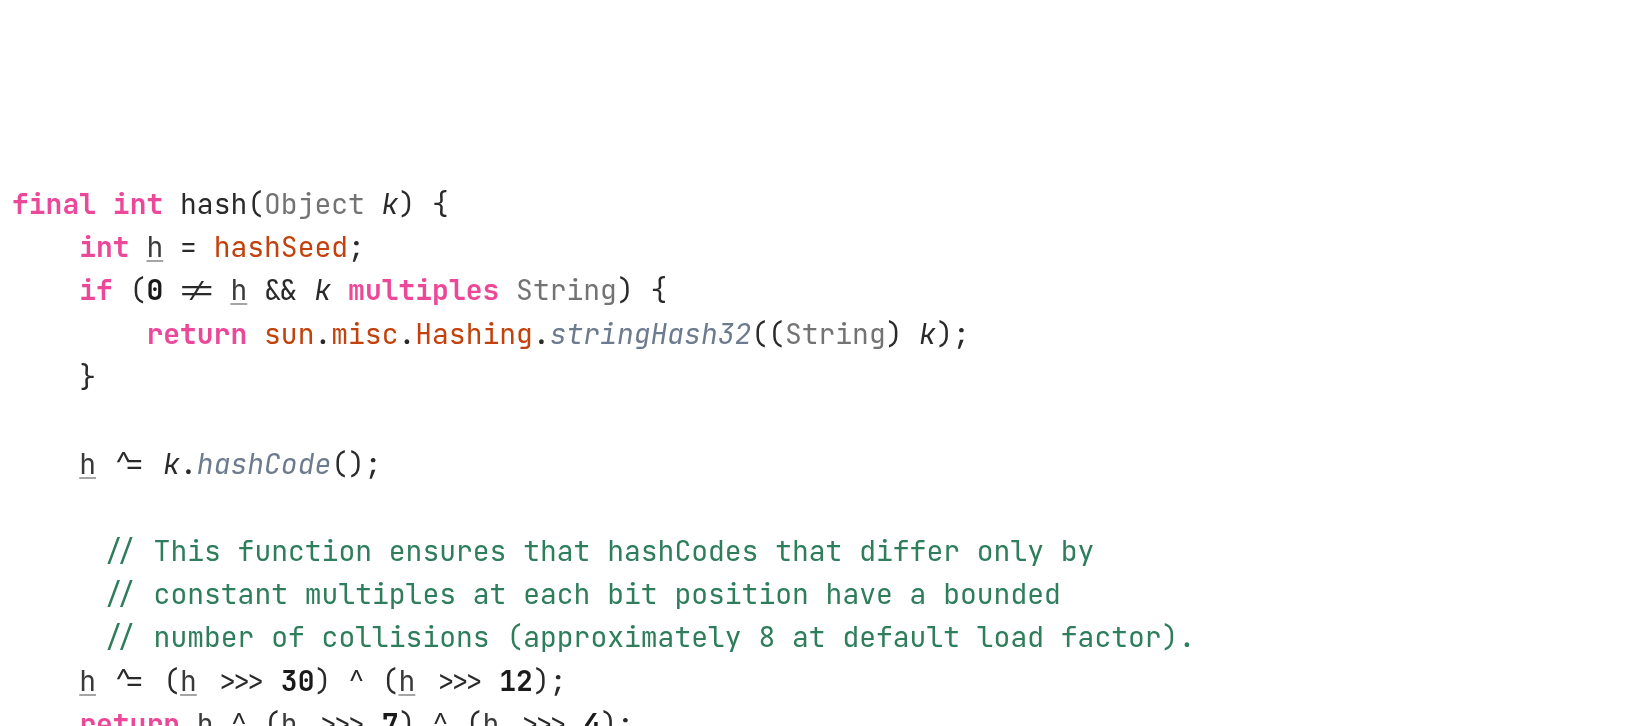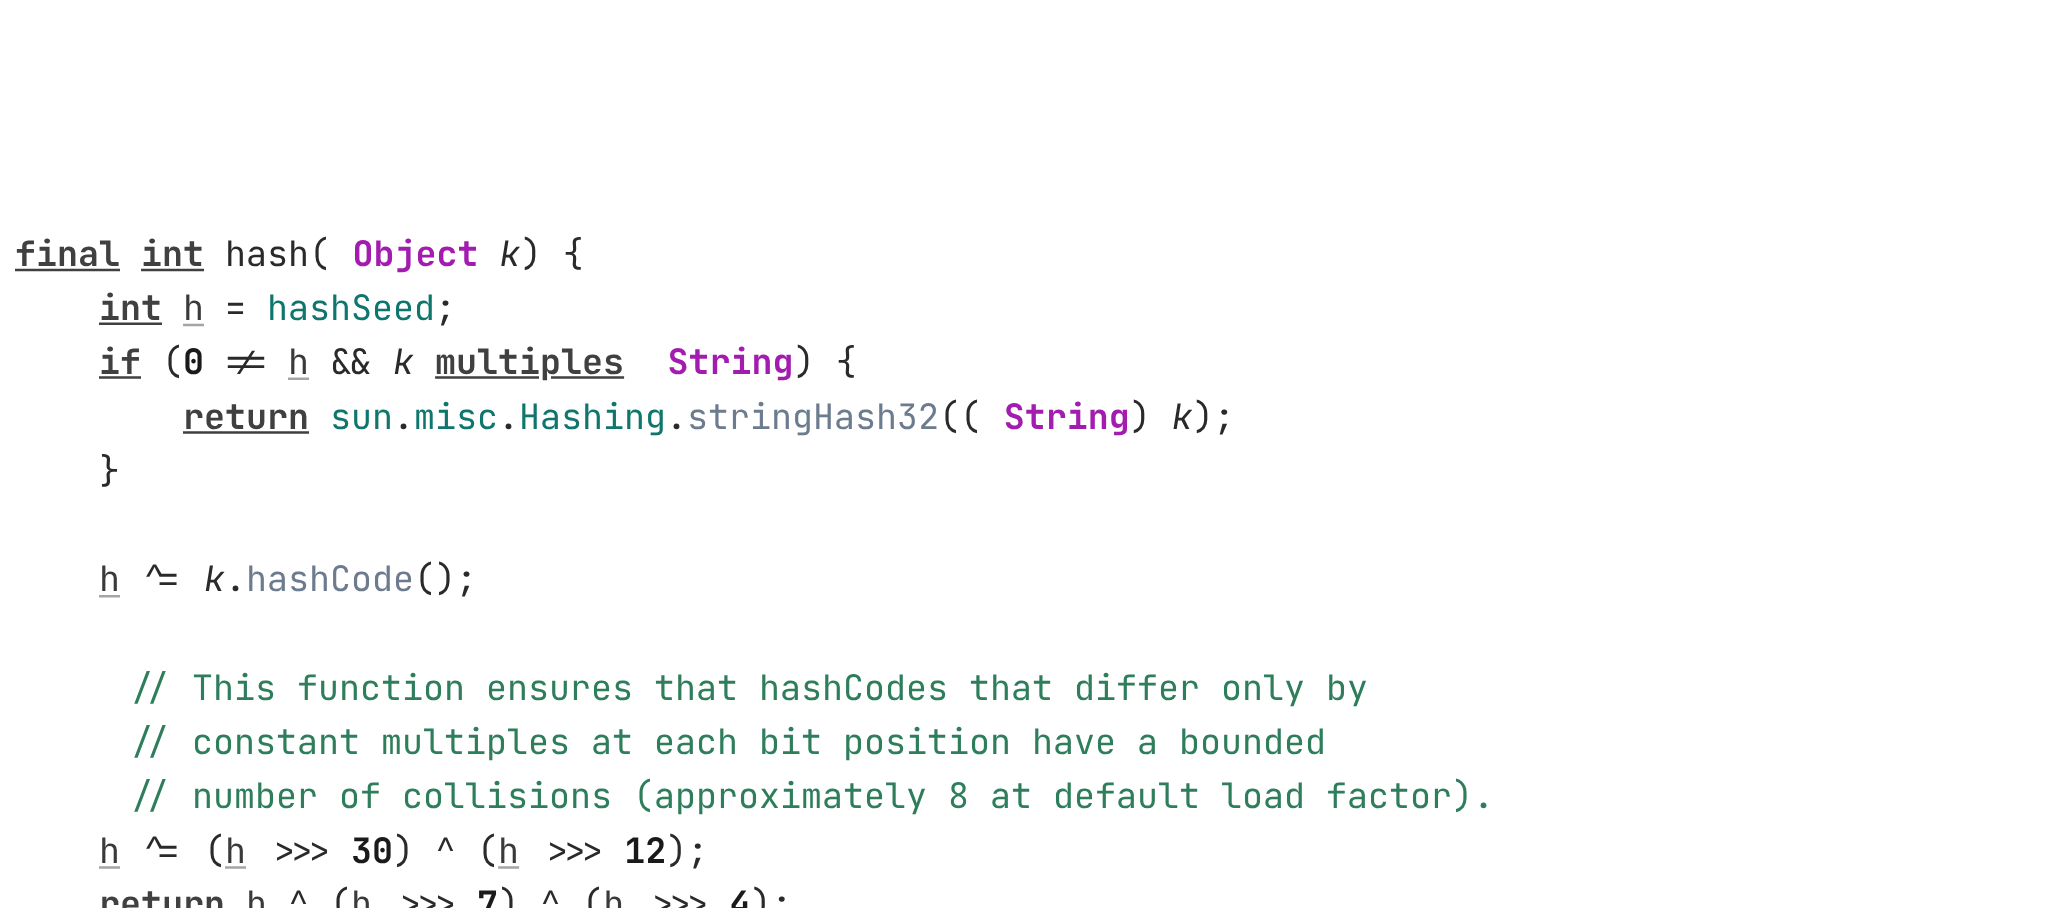--- a/index.html
+++ b/index.html
@@ -5,25 +5,25 @@
   body {
     margin: 0;
     padding: 8px 12px;
     background: #ffffff;
     font-family: "JetBrains Mono", "Fira Code", "Consolas", "Menlo", monospace;
     font-size: 28px;
     line-height: 1.55;
     white-space: pre;
     color: #3a3a3a;
   }
-  .kw   { color: #404040; font-weight: 600; text-decoration: underline; }          
-  .type { color: #a21caf; font-weight: 700; margin-left: 18px; }          
+  .kw   { color: #ec4899; font-weight: 600; }          
+  .type { color: #737373; font-weight: 400; }          
   .param{ color: #2a2a2a; font-style: italic; }        
-  .ident{ color: #0f766e; margin-top: 48px; }                            
-  .call { color: #6c7b8e; }                            
+  .ident{ color: #c2410c; margin-top: 48px; }                            
+  .call { color: #6c7b8e; font-style: italic; }                            
   .punct{ color: #2a2a2a; }
   .num  { color: #1a1a1a; font-weight: 600; }
   .op   { color: #2a2a2a; }
   .cmt  { color: #2e7d5b; margin-left: 24px; }
   .u    { text-decoration: underline; text-decoration-color: #a5a5a5; text-underline-offset: 3px; }
   .code-block { display: block; }
 </style>
 </head>
 <body>
 

